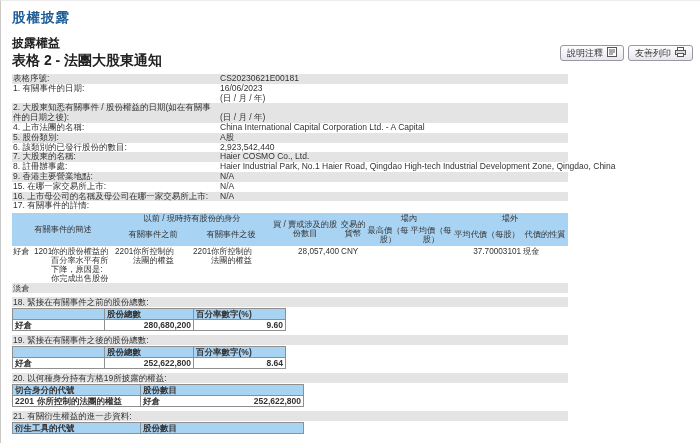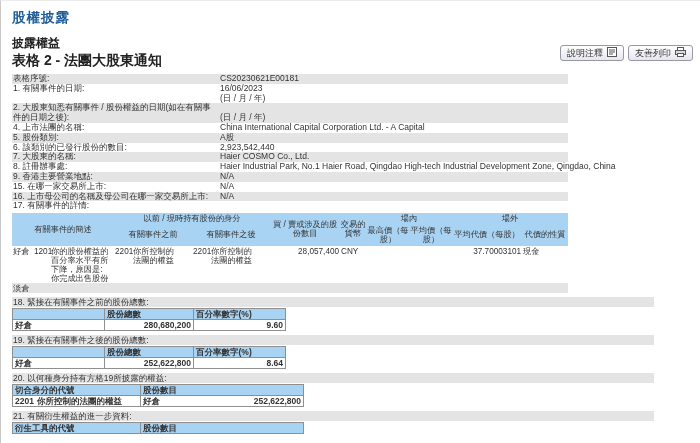--- a/index.html
+++ b/index.html
@@ -31,21 +31,21 @@
   table.evt { border-collapse:collapse; table-layout:fixed; width:556px;
               margin-top:2px; font-size:8.2px; }
   table.evt th { background:#a9d3f3; font-weight:normal; text-align:center;
                  vertical-align:middle; line-height:9.5px; padding:1px 0; }
   table.evt td { vertical-align:top; line-height:9px; padding:1px 1px 0 1px; }
   table.evt .num { text-align:right; }
   .wrapnarrow { display:inline-block; width:47px; }
   td.shortband { background:#e4e4e4; line-height:10px; }
 
   
-  .band { width:642px; background:#e4e4e4; font-size:8.5px; line-height:10px;
+  .band { width:556px; background:#e4e4e4; font-size:8.5px; line-height:10px;
           margin-top:4px; padding-left:1px; box-sizing:border-box; }
 
   
   table.bt { border-collapse:collapse; table-layout:fixed; margin-top:1px; font-size:8.5px; }
   table.bt th, table.bt td { border:1px solid #8f8f8f; font-weight:bold;
                              text-align:left; line-height:10px; padding:0 2px; vertical-align:top; }
   table.bt th { background:#a9d3f3; }
   table.bt .num { text-align:right; }
   .cap-cell { display:flex; gap:3px; }
   .cap-cell .txt { display:inline-block; width:86px; }

